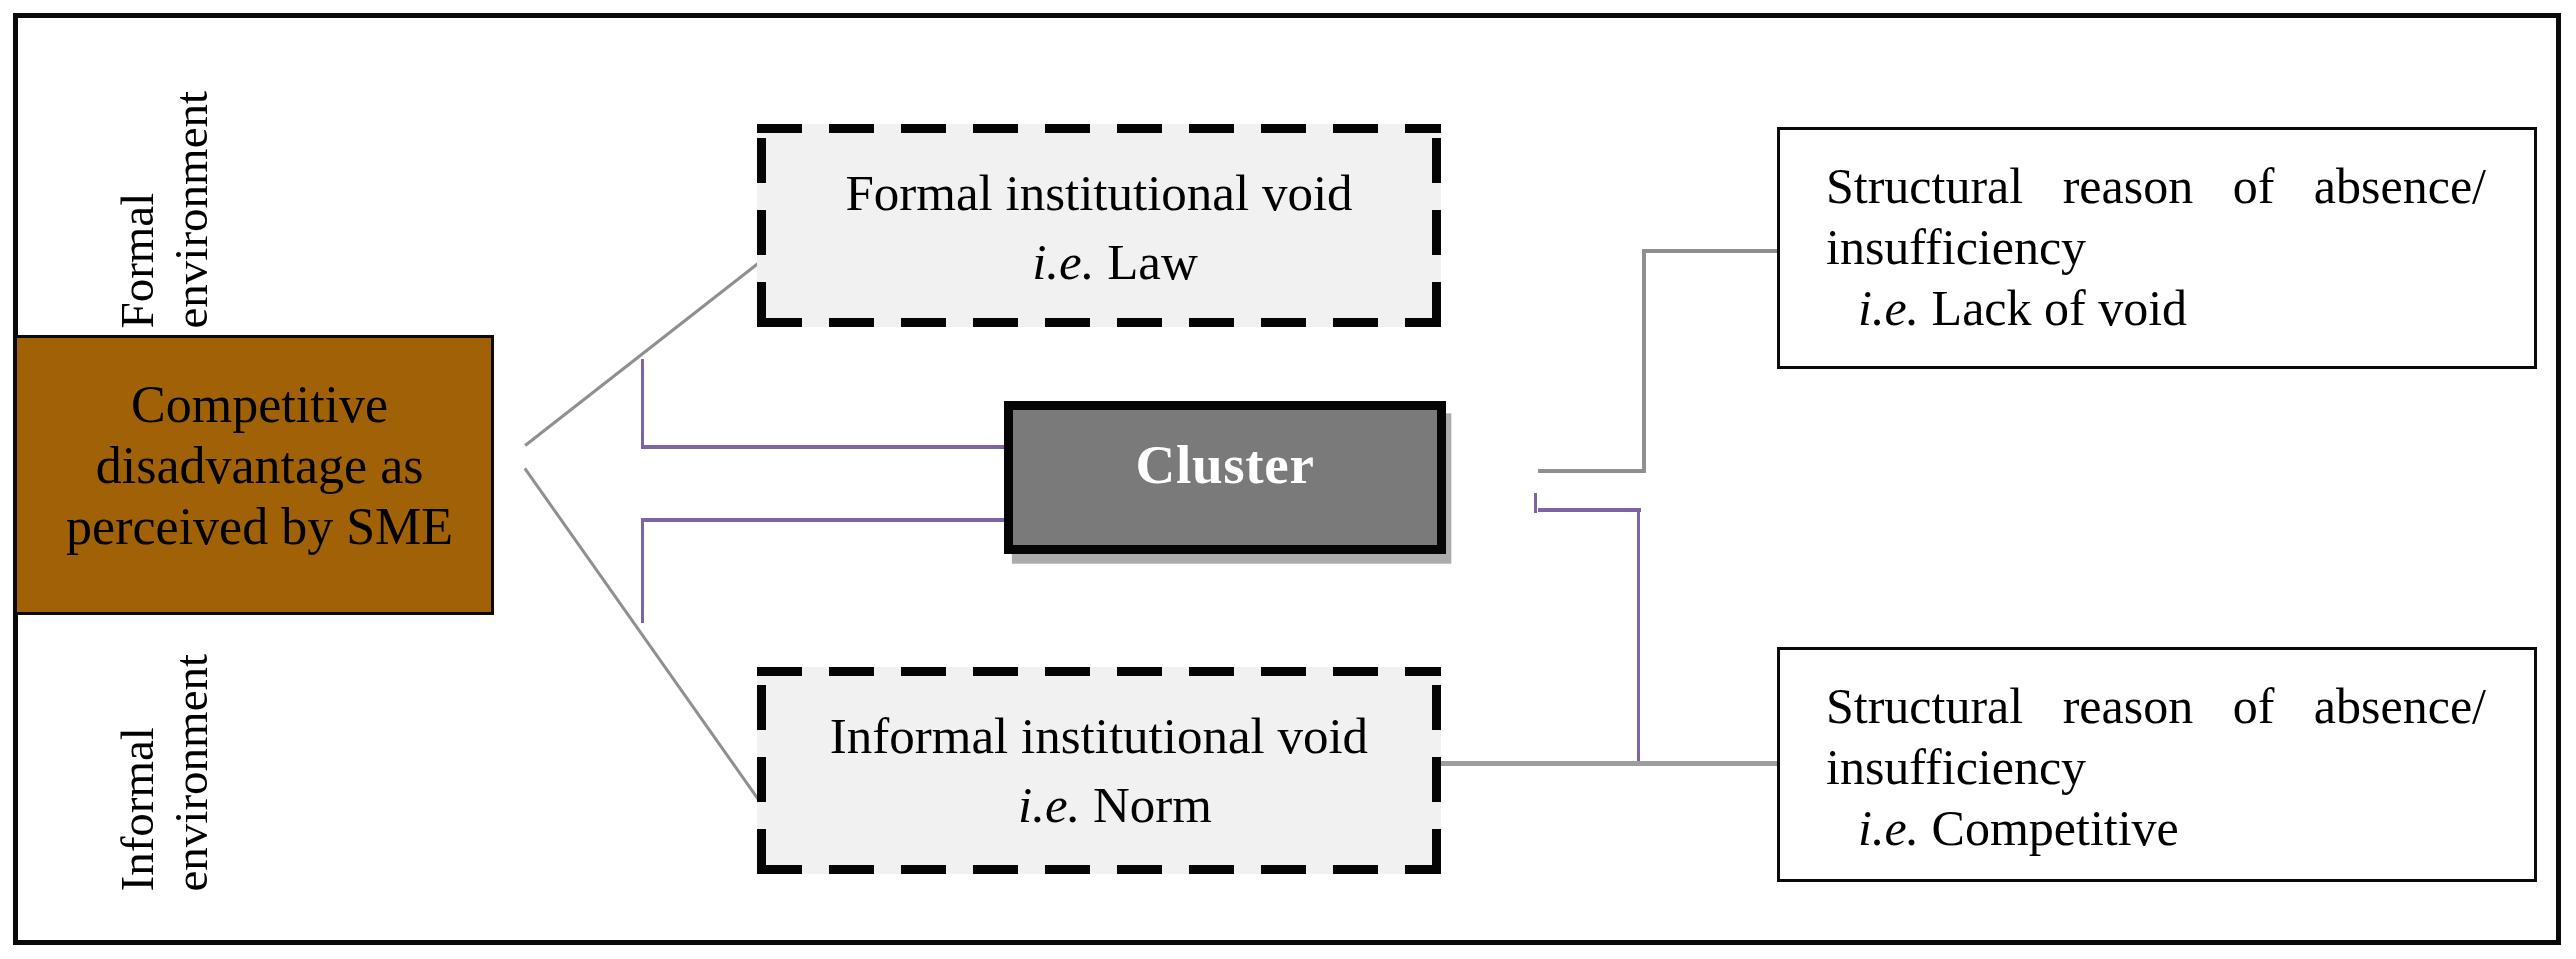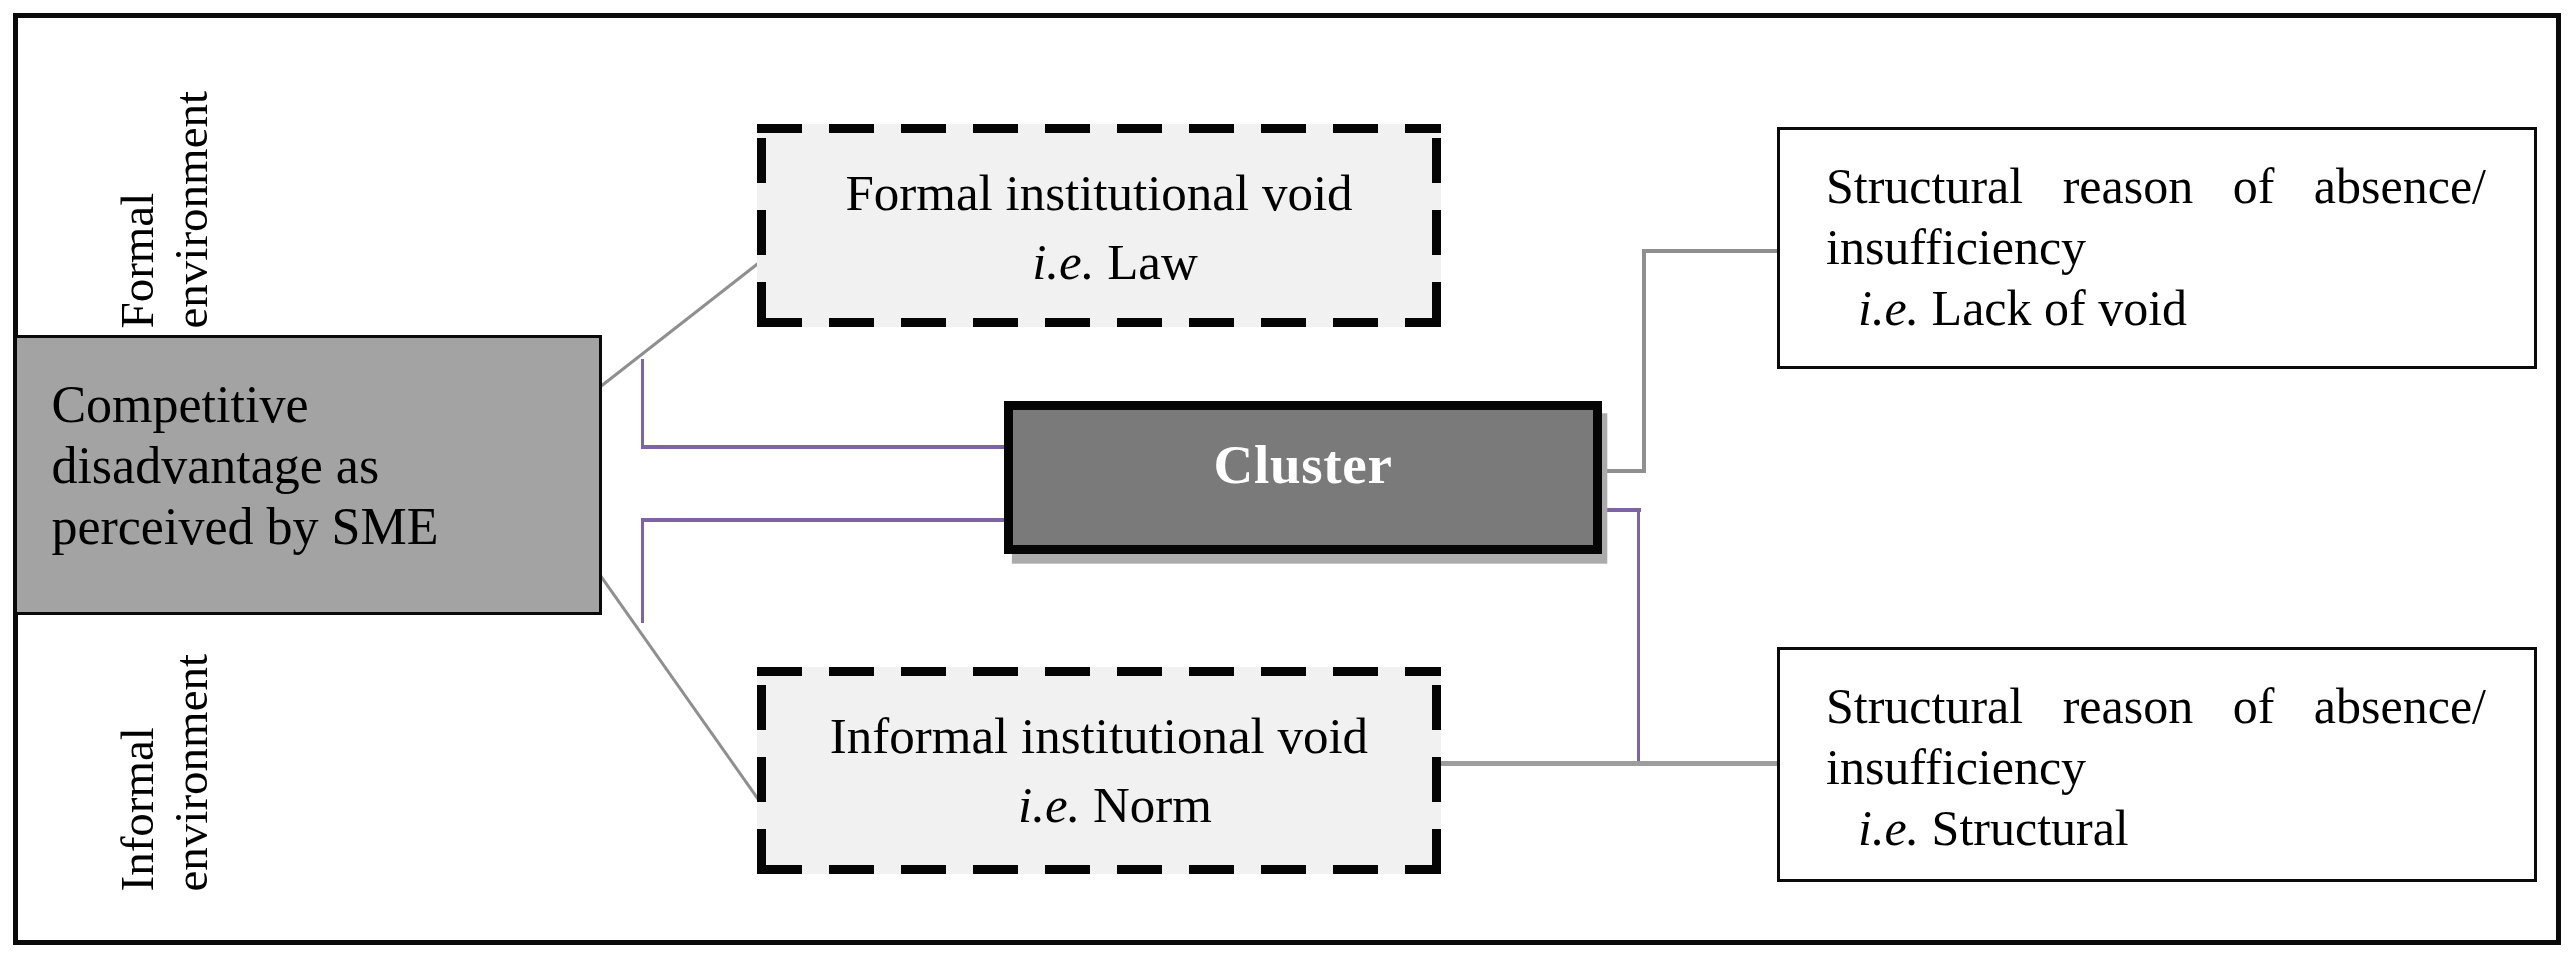--- a/index.html
+++ b/index.html
@@ -13,33 +13,33 @@
   .graylt{background:#9d9d9d;}
   .purple{background:#7e64a4;}
   .diag{transform-origin:0 50%;}
 
   
   .vlabel{position:absolute;width:262px;height:109px;transform:rotate(-90deg);transform-origin:center;
           font-size:47px;line-height:1.15;white-space:pre-line;text-align:left;}
 
   
   .box{position:absolute;box-sizing:border-box;}
-  .competitive{left:14.4px;top:335px;width:588px;height:280px;background:#a3a3a3;border:3.9px solid #0a0a0a;
-               font-size:52px;line-height:1.17;padding:37px 23.6px 0 34px;z-index:3;}
+  .competitive{left:14.4px;top:335px;width:480px;height:280px;background:#a16207;border:3.9px solid #0a0a0a;
+               font-size:52px;line-height:1.17;padding:37px 23.6px 0 34px;z-index:3;text-align:center;}
   .dashbox{background:#f1f1f1;z-index:2;text-align:center;font-size:51px;line-height:1.35;}
   .dashbox .dashes{position:absolute;inset:0;pointer-events:none;
      background:
        repeating-linear-gradient(90deg,#050505 0 45px,transparent 45px 72px) top left/100% 9.2px no-repeat,
        repeating-linear-gradient(90deg,#050505 0 45px,transparent 45px 72px) bottom left/100% 9.2px no-repeat,
        repeating-linear-gradient(0deg,#050505 0 45px,transparent 45px 72px) top left/9.2px 100% no-repeat,
        repeating-linear-gradient(0deg,#050505 0 45px,transparent 45px 72px) top right/9.2px 100% no-repeat;}
   .formal-void{left:757px;top:124px;width:684px;height:203px;padding-top:35px;}
   .informal-void{left:757px;top:667px;width:684px;height:207px;padding-top:35px;}
 
-  .cluster{left:1004px;top:401px;width:598px;height:153px;background:#7a7a7a;border:9.2px solid #050505;
+  .cluster{left:1004px;top:401px;width:442px;height:153px;background:#7a7a7a;border:9.2px solid #050505;
            box-shadow:6.6px 11px 0 -1.3px #ababab;display:flex;align-items:center;justify-content:center;
            padding-bottom:26px;z-index:3;}
   .cluster .txt{font-weight:bold;font-size:55px;color:#ffffff;letter-spacing:0.7px;}
 
   .reason{background:#ffffff;border:3.3px solid #0a0a0a;font-size:50px;line-height:1.22;
           padding:26px 48px 0 46px;z-index:3;}
   .reason-top{left:1777px;top:127px;width:760px;height:242px;}
   .reason-bottom{left:1777px;top:647px;width:760px;height:235px;}
   .rb-body{text-align:justify;}
   .ie{font-style:italic;margin-left:32px;}
@@ -95,17 +95,17 @@
     <span class="txt">Cluster</span>
   </div>
 
   <div class="box reason reason-top">
     <div class="rb-body">Structural reason of absence/​insufficiency</div>
     <div><i class="ie">i.e.</i><span> Lack of void</span></div>
   </div>
 
   <div class="box reason reason-bottom">
     <div class="rb-body">Structural reason of absence/​insufficiency</div>
-    <div><i class="ie">i.e.</i><span> Structural</span></div>
+    <div><i class="ie">i.e.</i><span> Competitive</span></div>
   </div>
 
 </div>
 
 
 </body></html>

